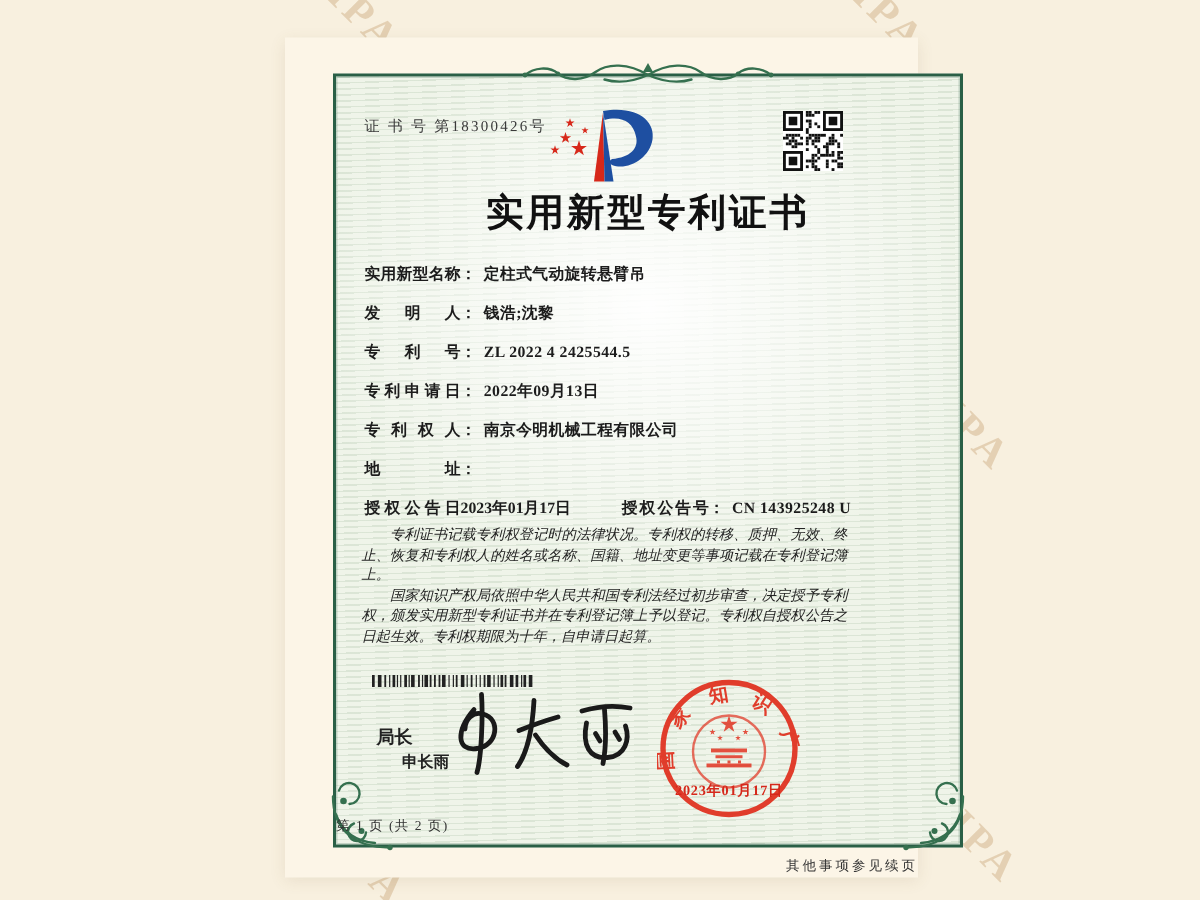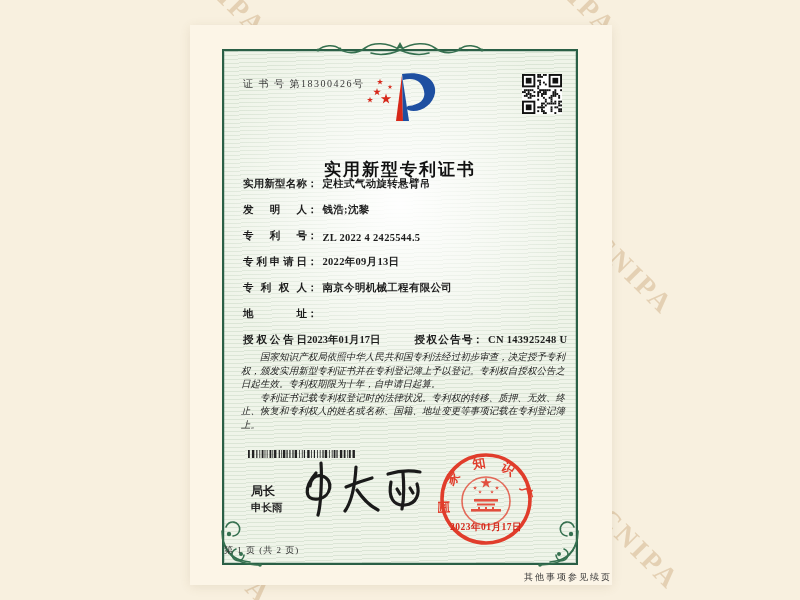--- a/index.html
+++ b/index.html
@@ -14,50 +14,50 @@
     color:rgba(199,164,118,.42);transform:rotate(45deg);white-space:nowrap;
   }
   .wm.light{color:rgba(206,180,142,.30);}
   
   .page{
     position:absolute;left:190px;top:25px;width:422px;height:560px;
     background:#fcf5e7;box-shadow:0 2px 10px rgba(120,100,60,.12);
   }
   
   .frame{
-    position:absolute;left:32px;top:24px;width:356px;height:516px;box-sizing:border-box;
+    position:absolute;left:32px;top:24px;width:420px;height:516px;box-sizing:border-box;
     border:2px solid #2a5f46;
     box-shadow:inset 0 0 0 1px rgba(42,95,70,.22);
     background:
       radial-gradient(ellipse 75% 48% at 50% 30%, rgba(255,255,255,.96), rgba(255,255,255,0) 75%),
       repeating-linear-gradient(178deg, rgba(120,156,118,.17) 0 1px, rgba(255,255,255,0) 1px 4px),
       #eff4e9;
   }
   .cert-no{position:absolute;left:19px;top:26px;font-size:10px;letter-spacing:1.5px;color:#3a3a3a;}
   .logo{position:absolute;left:138px;top:18px;width:86px;height:54px;}
   .qr{position:absolute;left:298px;top:23px;width:40px;height:40px;background:#fff;}
   .title{
     position:absolute;left:0;top:74px;width:100%;text-align:center;
-    font-size:17px;font-weight:700;letter-spacing:2px;color:#111;margin-top:33px;
+    font-size:25px;font-weight:700;letter-spacing:2px;color:#111;
   }
   .fields{position:absolute;left:19px;top:124px;width:326px;}
-  .row{display:flex;height:16px;margin-bottom:10px;font-size:10.5px;color:#1c1c1c;align-items:flex-end;}
+  .row{display:flex;height:16px;margin-bottom:10px;font-size:10.5px;color:#1c1c1c;align-items:center;}
   .lab{width:64px;font-weight:600;text-align:justify;text-align-last:justify;flex:none;}
   .colon{font-weight:600;flex:none;}
   .val{margin-left:5px;letter-spacing:.3px;white-space:nowrap;font-weight:bold;}
   .grp2{display:flex;margin-left:34px;align-items:baseline;}
   .grp2 .lab{width:58px;}
   .paras{
     position:absolute;left:17px;top:300px;width:324px;
     font-size:9.5px;line-height:13.5px;color:#232323;font-style:italic;text-align:justify;
   }
   .paras p{margin:0;text-indent:2em;}
   .barcode{position:absolute;left:24px;top:399px;width:108px;height:8px;}
   .officer-title{position:absolute;left:27px;top:432px;font-size:12px;font-weight:700;color:#222;}
-  .officer-name{position:absolute;left:27px;top:450px;font-size:10.5px;font-weight:700;color:#222;}
+  .officer-name{position:absolute;left:44px;top:450px;font-size:10.5px;font-weight:700;color:#222;}
   .signature{position:absolute;left:70px;top:406px;width:135px;height:64px;}
   .seal{position:absolute;left:214px;top:400px;width:96px;height:96px;opacity:.93;}
   .seal-date{
     position:absolute;left:196px;top:470px;width:132px;text-align:center;
     font-size:9.5px;font-weight:600;color:#d5281b;letter-spacing:.5px;
   }
   .page-info{position:absolute;left:0;bottom:6px;width:100%;text-align:left;font-size:9px;color:#333;letter-spacing:1px;}
   .cont-note{position:absolute;left:0;top:546px;width:100%;text-align:right;font-size:9px;color:#333;letter-spacing:2px;}
   .flourish-top{position:absolute;left:50%;top:-11px;transform:translateX(-50%);}
   .corner{position:absolute;bottom:-8px;}
@@ -296,22 +296,22 @@
           <span class="colon">2023年01月17日</span>
         <span class="grp2">
           <span class="lab">授权公告号</span>
             <span class="colon">：</span>
           <span class="val">CN 143925248 U</span>
         </span>
       </div>
     </div>
 
     <div class="paras">
+      <p>专利证书记载专利权登记时的法律状况。专利权的转移、质押、无效、终止、恢复和专利权人的姓名或名称、国籍、地址变更等事项记载在专利登记簿上。</p>
       <p>国家知识产权局依照中华人民共和国专利法经过初步审查，决定授予专利权，颁发实用新型专利证书并在专利登记簿上予以登记。专利权自授权公告之日起生效。专利权期限为十年，自申请日起算。</p>
-      <p>专利证书记载专利权登记时的法律状况。专利权的转移、质押、无效、终止、恢复和专利权人的姓名或名称、国籍、地址变更等事项记载在专利登记簿上。</p>
     </div>
 
     <svg class="barcode" id="barcode-svg" viewBox="0 0 108 8" preserveAspectRatio="none">
         <rect x="0" y="0" width="1.8" height="8" fill="#222"></rect>
         <rect x="3.9252527546137572" y="0" width="2.4" height="8" fill="#222"></rect>
         <rect x="8.23627856373787" y="0" width="1.2" height="8" fill="#222"></rect>
         <rect x="11.389852287992834" y="0" width="0.8" height="8" fill="#222"></rect>
         <rect x="13.689317706227301" y="0" width="1.8" height="8" fill="#222"></rect>
         <rect x="16.574327887222168" y="0" width="0.8" height="8" fill="#222"></rect>
         <rect x="18.752202382683752" y="0" width="0.8" height="8" fill="#222"></rect>

